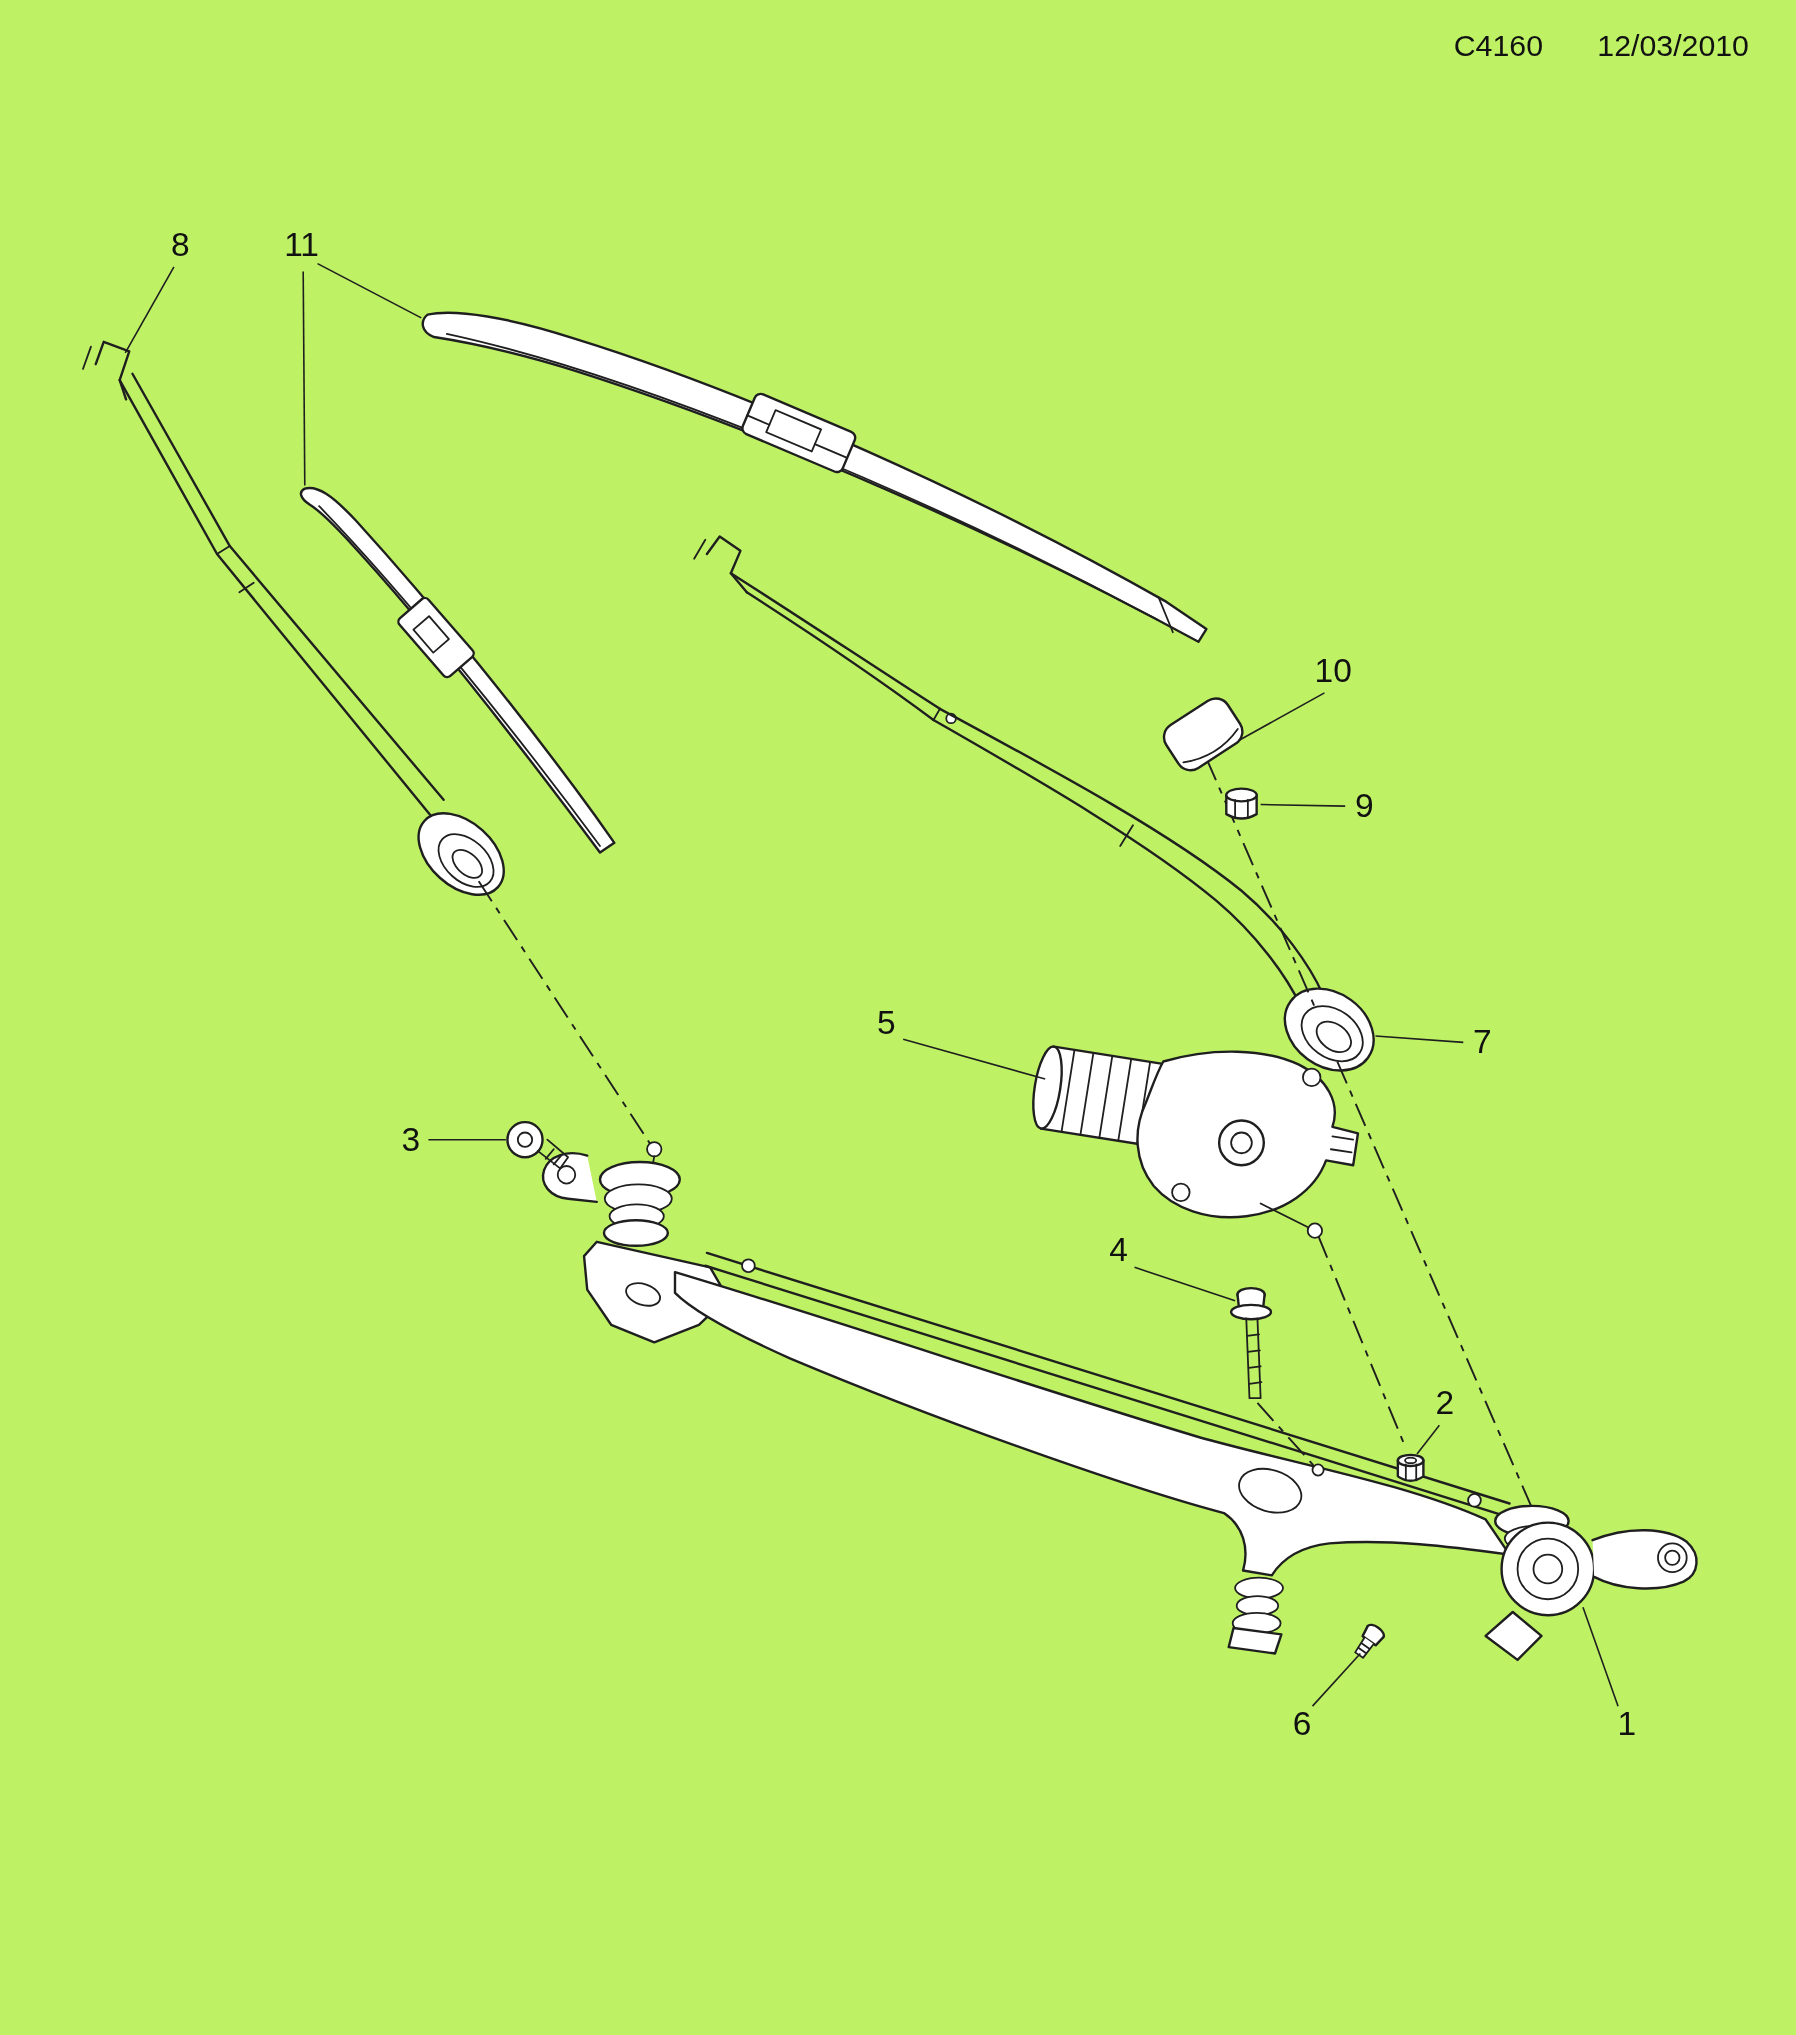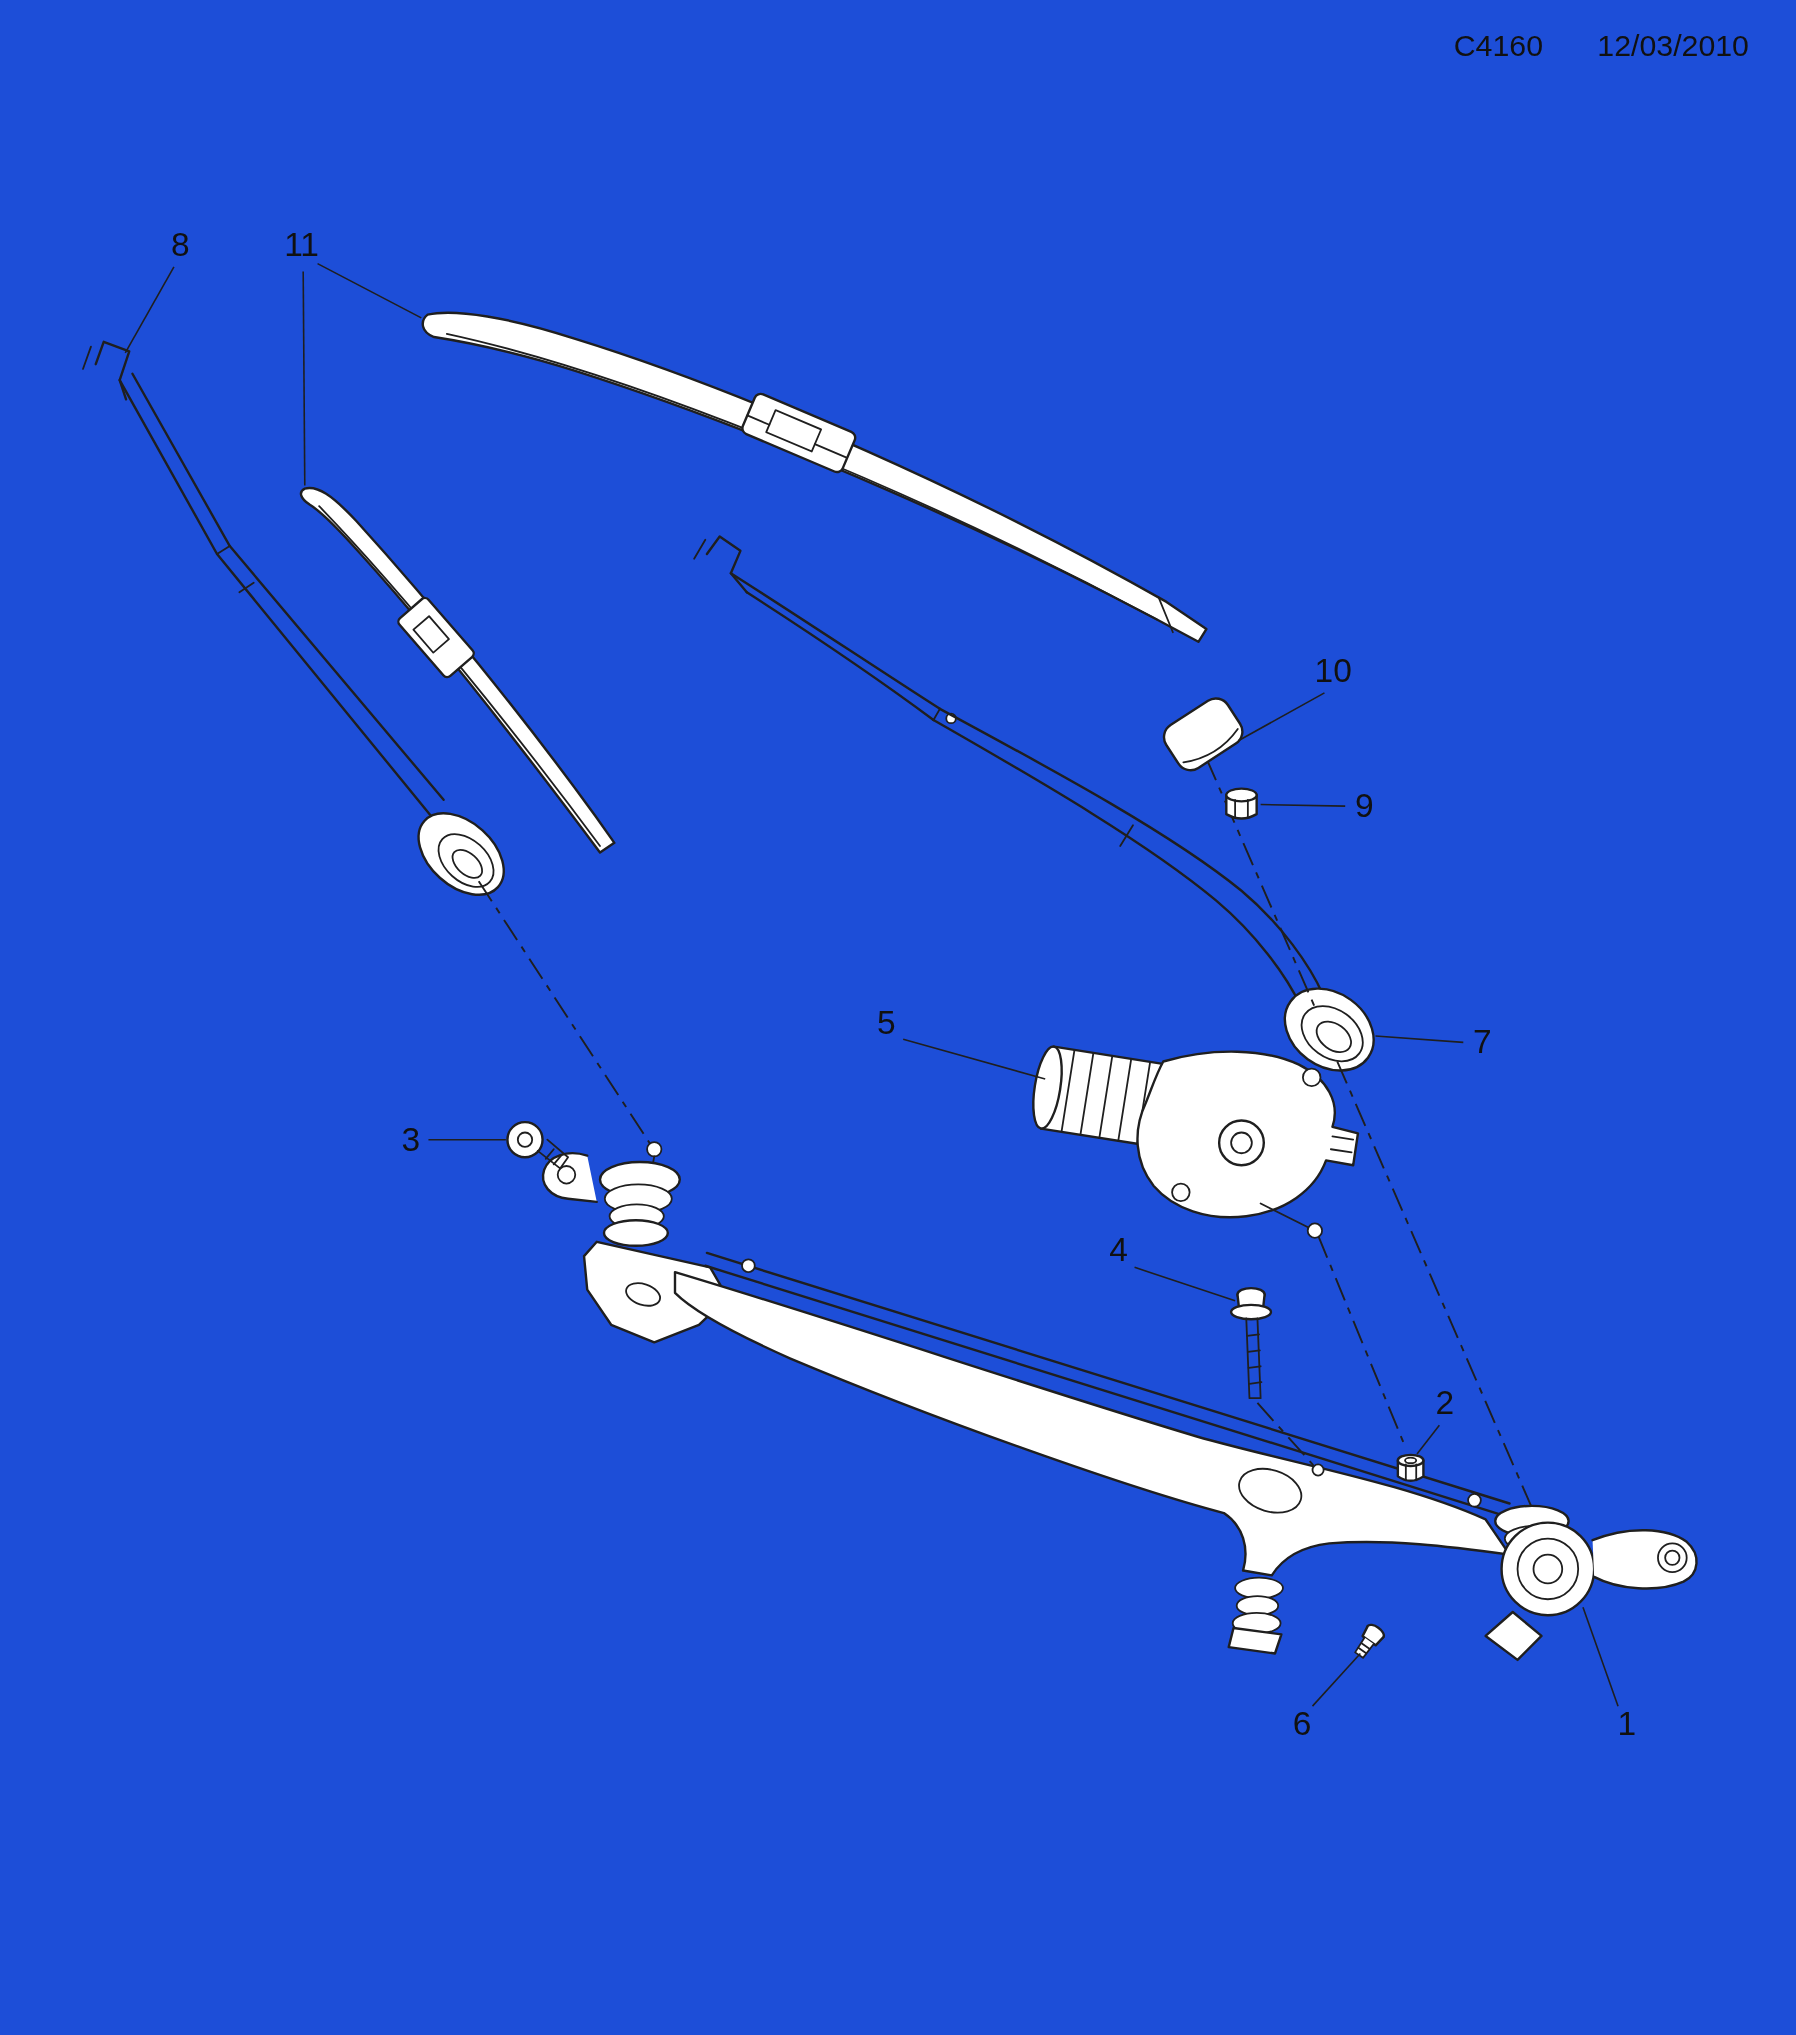--- a/index.html
+++ b/index.html
@@ -1,16 +1,16 @@
 <!DOCTYPE html>
 <html style="font-size:12.8px"><head>
 <meta charset="utf-8">
 <style>
   html,body{margin:0;padding:0;background:#fff;}
-  .page{position:relative;width:1796px;height:2036px;background:#1d4ed8;font-family:"Liberation Sans",sans-serif;overflow:hidden;}
+  .page{position:relative;width:1796px;height:2036px;background:#bef264;font-family:"Liberation Sans",sans-serif;overflow:hidden;}
   svg{display:block;}
   .part{stroke:#1f1f1f;stroke-width:3;fill:none;stroke-linecap:round;stroke-linejoin:round;}
   .detail{stroke-width:2.25;}
   .leader{stroke:#1f1f1f;stroke-width:2;fill:none;}
   .axis line{stroke:#1f1f1f;stroke-width:2.4;fill:none;stroke-dasharray:30 10 8 10;}
   .callout-text{font-size:42px;fill:#111;text-anchor:middle;font-family:"Liberation Sans",sans-serif;}
   .header-text{font-size:38px;fill:#111;font-family:"Liberation Sans",sans-serif;}
 </style>
 </head>
 <body>

